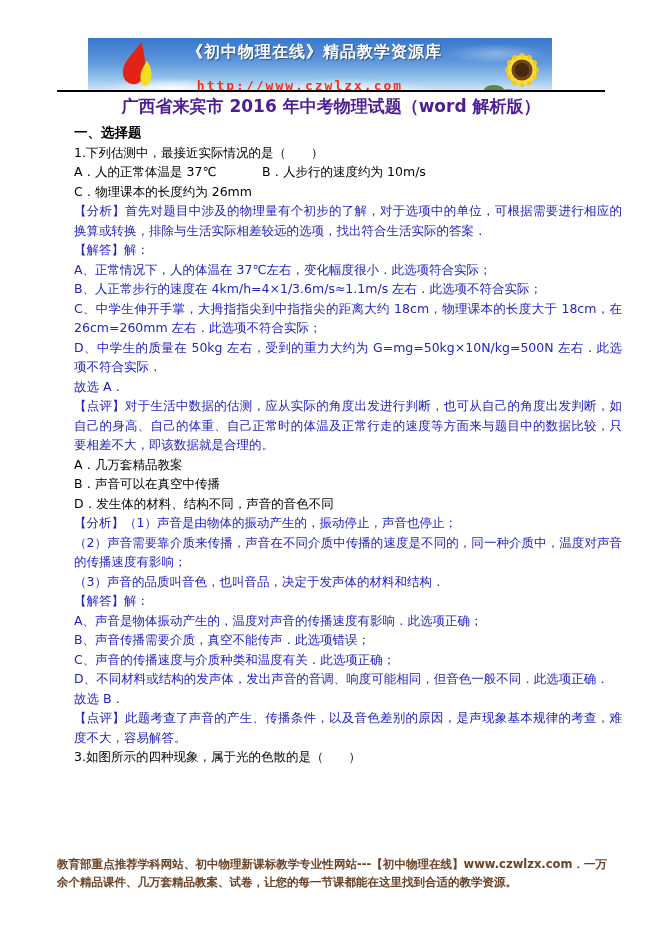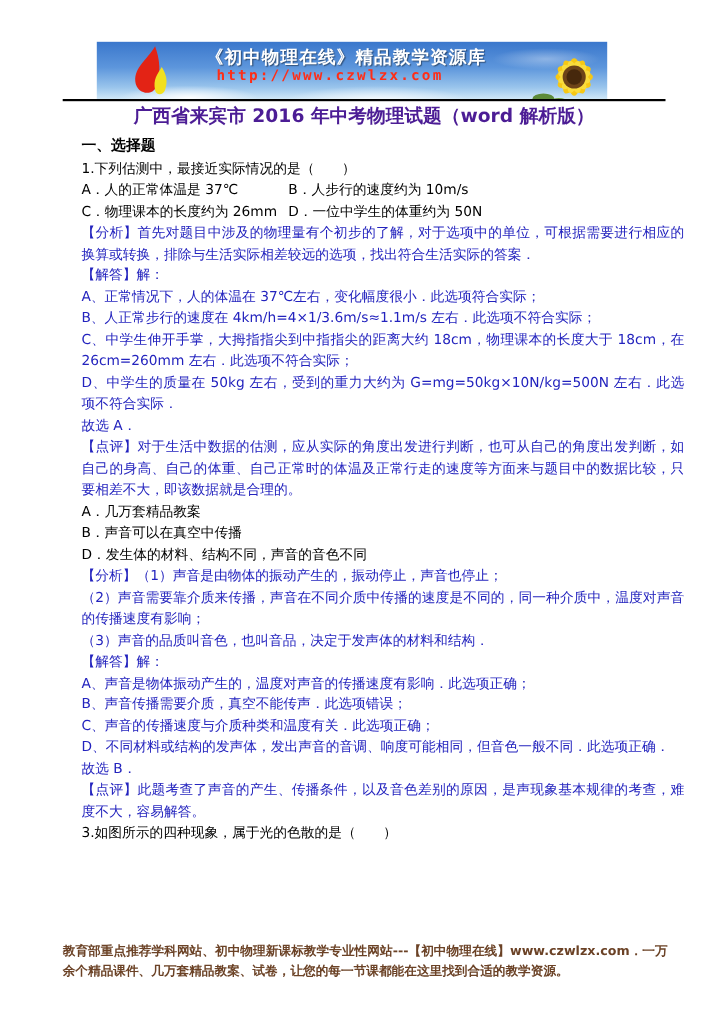--- a/index.html
+++ b/index.html
@@ -20,20 +20,21 @@
   }
   .banner-text{position:absolute;left:0;right:40px;top:4px;text-align:center;}
   .banner-title{
     color:#ffffff;font-weight:bold;font-size:16px;line-height:20px;letter-spacing:1px;
     text-shadow:1px 1px 1px rgba(0,0,0,.45);
     padding-left:29px;
   }
   .banner-url{
     color:#ff2d16;font-weight:bold;font-size:13px;line-height:16px;letter-spacing:2px;
     font-family:"DejaVu Sans Mono","Liberation Mono",monospace;
+    margin-top:16px;
   }
   .banner-logo{position:absolute;left:26px;top:3px;width:46px;height:48px;}
   .banner-flower{position:absolute;right:0px;bottom:-4px;width:70px;height:56px;}
   .header-rule{position:absolute;left:57px;top:90px;width:548px;height:2px;background:#000000;}
   
   .doc-title{
     position:absolute;left:57px;top:95px;width:548px;text-align:center;
     color:#4c1d95;font-weight:bold;font-size:17px;line-height:22px;
   }
   
@@ -97,21 +98,20 @@
 
   <p class="sec-heading">一、选择题</p>
 
   <p>1.下列估测中，最接近实际情况的是（　　）</p>
   <p class="optrow">
     <span class="opt-first">A．人的正常体温是 37℃</span>
     <span>B．人步行的速度约为 10m/s</span>
   </p>
   <p class="optrow">
     <span class="opt-first">C．物理课本的长度约为 26mm</span>
-    <span>D．一位中学生的体重约为 50N</span>
   </p>
   <p class="blue">【分析】首先对题目中涉及的物理量有个初步的了解，对于选项中的单位，可根据需要进行相应的换算或转换，排除与生活实际相差较远的选项，找出符合生活实际的答案．</p>
   <p class="blue">【解答】解：</p>
   <p class="blue">A、正常情况下，人的体温在 37℃左右，变化幅度很小．此选项符合实际；</p>
   <p class="blue">B、人正常步行的速度在 4km/h=4×1/3.6m/s≈1.1m/s 左右．此选项不符合实际；</p>
   <p class="blue">C、中学生伸开手掌，大拇指指尖到中指指尖的距离大约 18cm，物理课本的长度大于 18cm，在 26cm=260mm 左右．此选项不符合实际；</p>
   <p class="blue">D、中学生的质量在 50kg 左右，受到的重力大约为 G=mg=50kg×10N/kg=500N 左右．此选项不符合实际．</p>
   <p class="blue">故选 A．</p>
   <p class="blue">【点评】对于生活中数据的估测，应从实际的角度出发进行判断，也可从自己的角度出发判断，如自己的身高、自己的体重、自己正常时的体温及正常行走的速度等方面来与题目中的数据比较，只要相差不大，即该数据就是合理的。</p>
 

